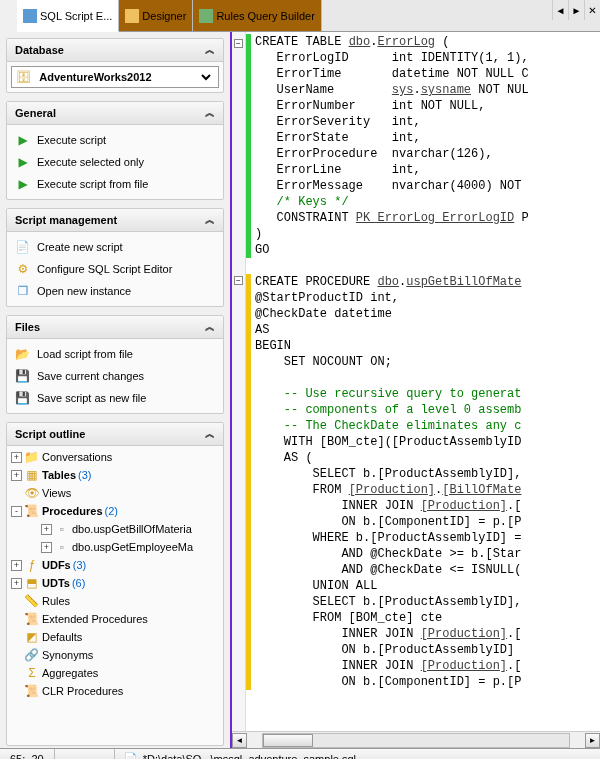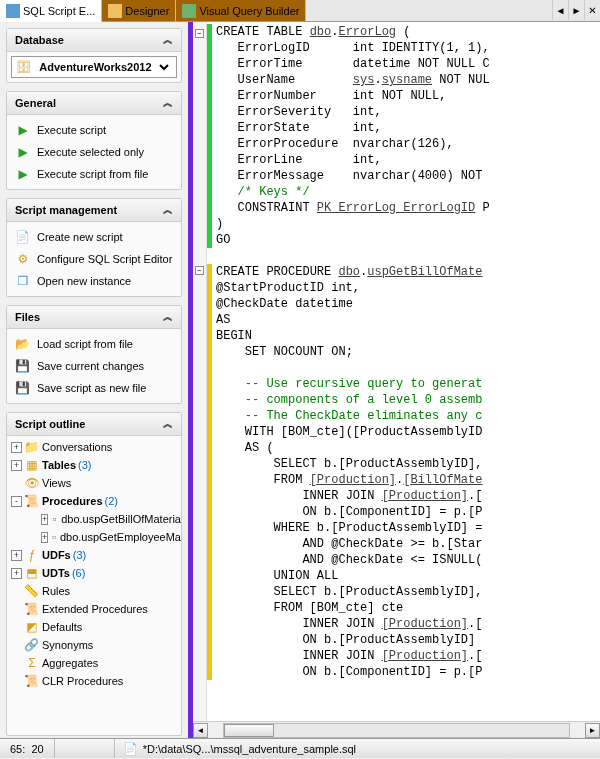--- a/index.html
+++ b/index.html
@@ -1,29 +1,29 @@
 <!DOCTYPE html>
 <html><head>
 <meta charset="utf-8">
 <style>
   * { box-sizing: border-box; margin: 0; padding: 0; }
   body { font-family: Tahoma, Arial, sans-serif; font-size: 11px; background: #f0f0f0; width: 600px; height: 759px; overflow: hidden; position: relative; }
   
   
-  .tabbar { display: flex; background: #e8e8e8; border-bottom: 1px solid #999; height: 22px; align-items: stretch; }
+  .tabbar { display: flex; background: #e8e8e8; border-bottom: 1px solid #999; height: 32px; align-items: stretch; margin-left: 17px; }
   .tab { display: flex; align-items: center; padding: 0 6px; border-right: 1px solid #bbb; background: #a16207; gap: 3px; white-space: nowrap; cursor: pointer; font-size: 11px; }
   .tab.active { background: #fff; border-bottom: 1px solid #fff; margin-bottom: -1px; }
   .tab-icon { width: 14px; height: 14px; display: inline-block; }
   .tab-nav { display: flex; margin-left: auto; }
   .tab-nav-btn { width: 16px; height: 20px; display: flex; align-items: center; justify-content: center; border-left: 1px solid #ccc; cursor: pointer; font-size: 10px; }
 
   .main { display: flex; height: 716px; }
 
   
-  .sidepanel { width: 193px; background: #f0f0f0; border-right: 5px solid #6d28d9; display: flex; flex-direction: column; overflow: hidden; }
+  .sidepanel { width: 232px; background: #f0f0f0; border-right: 2px solid #6d28d9; display: flex; flex-direction: column; overflow: hidden; }
   .section { margin: 6px 6px 2px 6px; border: 1px solid #ccc; background: #fafafa; border-radius: 2px; }
   .section-header { background: linear-gradient(#f8f8f8,#e4e4e4); padding: 4px 8px; font-weight: bold; display: flex; justify-content: space-between; align-items: center; border-bottom: 1px solid #ccc; cursor: pointer;}
   .chevron { font-size: 10px; color: #555; }
   .section-body { padding: 4px 4px; }
   .db-select { display: flex; align-items: center; border: 1px solid #999; background: #fff; padding: 2px 4px; gap: 4px; }
   .db-select select { border: none; font-weight: bold; font-size: 11px; width: 100%; outline: none; background: transparent; }
   .action-item { display: flex; align-items: center; gap: 6px; padding: 3px 4px; cursor: pointer; }
   .ico { width: 16px; height: 16px; display: inline-flex; align-items: center; justify-content: center; font-size: 12px; }
 
   
@@ -86,21 +86,21 @@
   <div class="tab active">
     <span class="tab-icon i-sql"></span>
     <span>SQL Script E...</span>
   </div>
   <div class="tab">
     <span class="tab-icon i-designer"></span>
     <span>Designer</span>
   </div>
   <div class="tab">
     <span class="tab-icon i-vq"></span>
-    <span>Visual Query Builder</span>
+    <span>Rules Query Builder</span>
   </div>
   <div class="tab-nav">
     <div class="tab-nav-btn">◄</div>
     <div class="tab-nav-btn">►</div>
     <div class="tab-nav-btn">✕</div>
   </div>
 </div>
 
 <div class="main">
 

